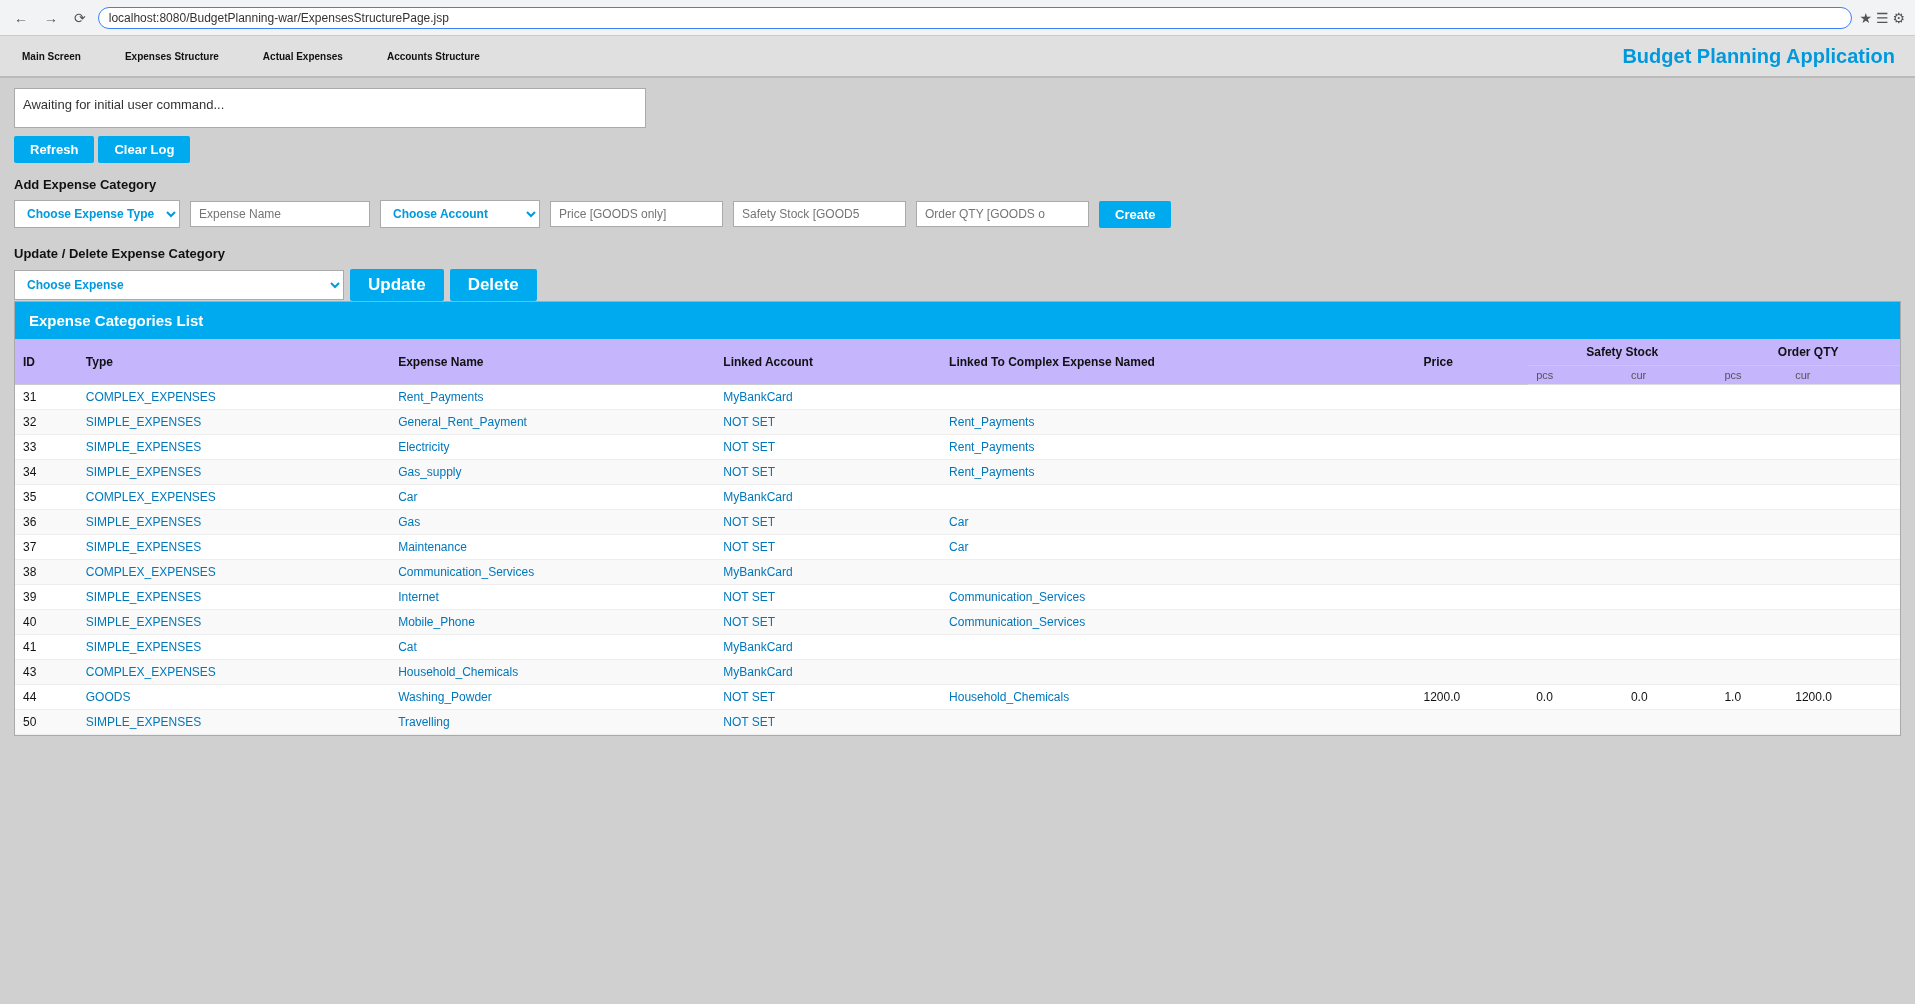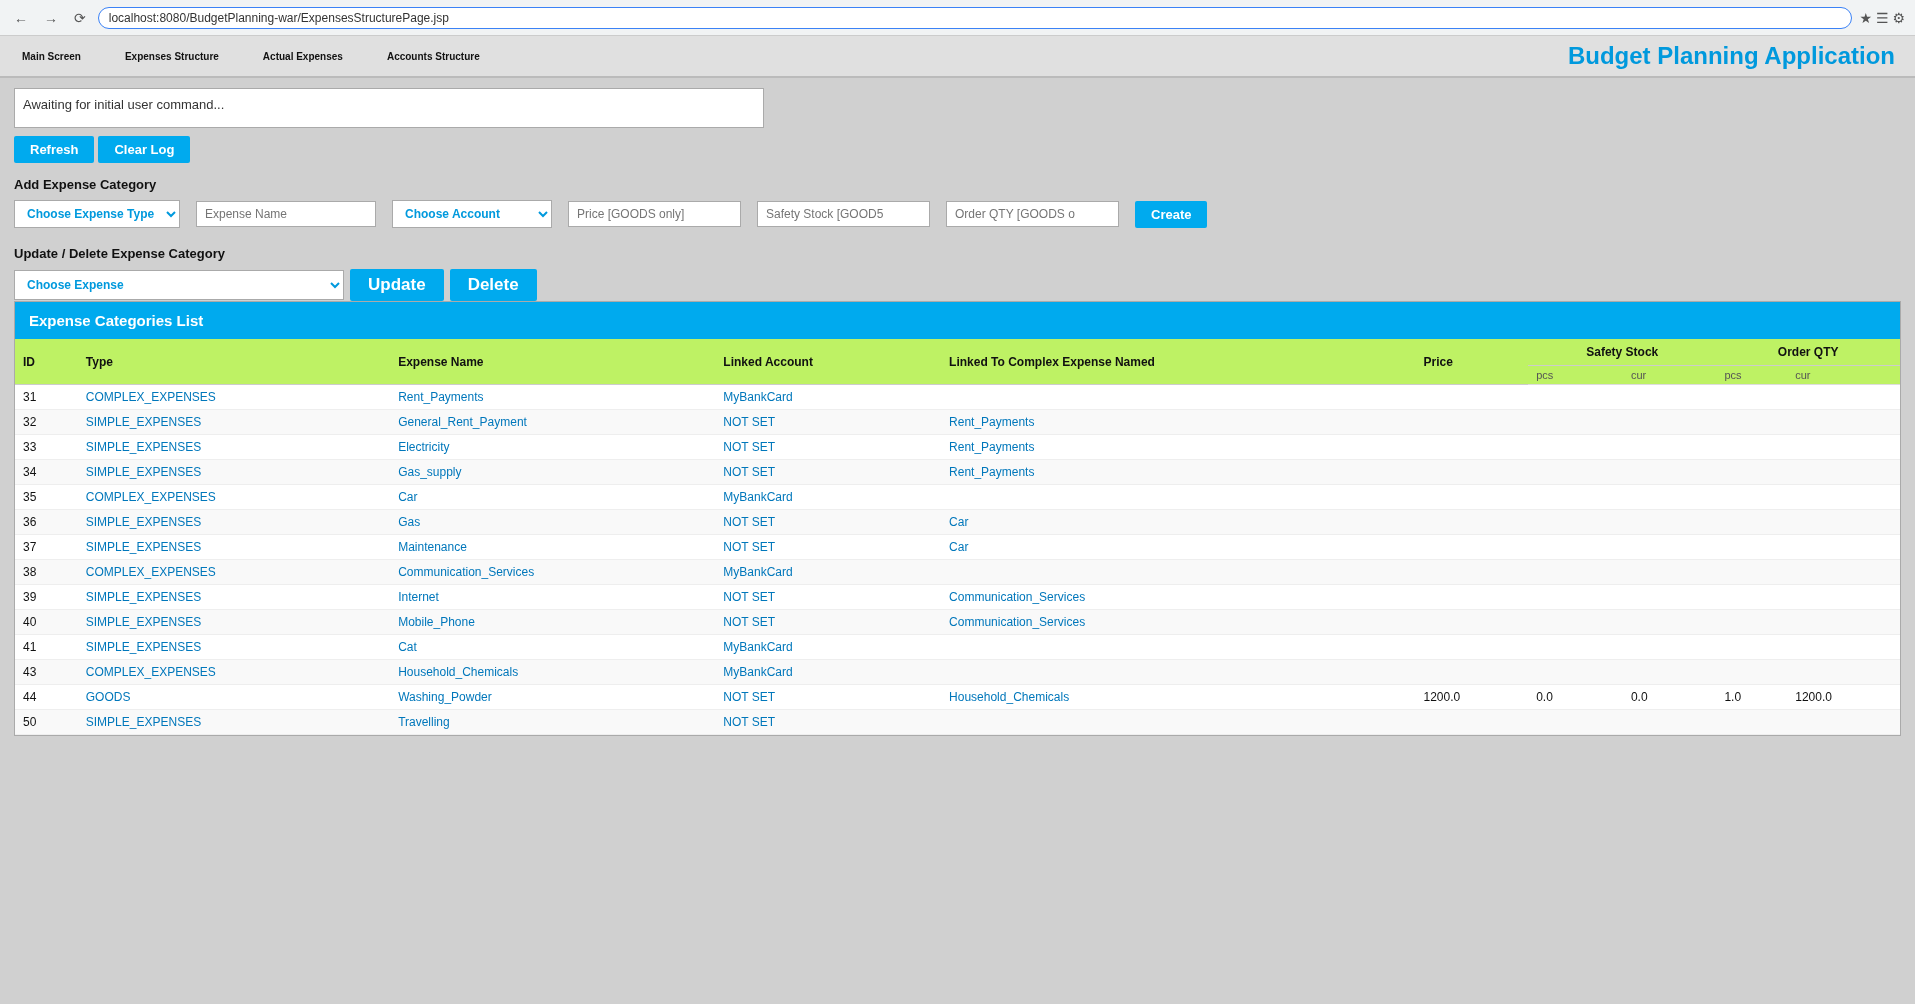--- a/index.html
+++ b/index.html
@@ -60,39 +60,39 @@
     }
     .top-nav a.active-module {
       color: #0099dd;
       border-bottom: 3px solid #0099dd;
     }
     .nav-title {
       margin-left: auto;
       display: flex;
       align-items: center;
       padding: 0 20px;
-      font-size: 24px;
+      font-size: 20px;
       font-weight: bold;
       color: #0099dd;
     }
 
     
     .main-content {
       padding: 10px 14px;
       background: #d0d0d0;
     }
 
     
     .log-box {
       background: white;
       border: 1px solid #aaa;
       padding: 8px;
       font-size: 13px;
       color: #333;
-      width: 750px;
+      width: 632px;
       min-height: 40px;
       margin-bottom: 8px;
     }
     .log-buttons {
       display: flex;
       gap: 4px;
       margin-bottom: 14px;
     }
     .btn-blue {
       background: #00aaee;
@@ -109,21 +109,21 @@
     .section-label {
       font-size: 13px;
       font-weight: bold;
       color: #111;
       margin-bottom: 8px;
     }
 
     
     .add-form {
       display: flex;
-      gap: 16px;
+      gap: 10px;
       align-items: center;
       margin-bottom: 18px;
       flex-wrap: wrap;
     }
     .add-form select, .add-form input {
       padding: 5px 8px;
       font-size: 12px;
       border: 1px solid #aaa;
       background: white;
     }
@@ -174,21 +174,21 @@
       font-size: 15px;
       font-weight: bold;
       padding: 10px 14px;
     }
     table {
       width: 100%;
       border-collapse: collapse;
       font-size: 12px;
     }
     thead tr {
-      background: #bef264;
+      background: #c4b5fd;
     }
     thead th {
       padding: 6px 8px;
       text-align: left;
       font-weight: bold;
       color: #111;
       border-bottom: 1px solid #ccc;
       white-space: nowrap;
     }
     thead .col-group-header {

